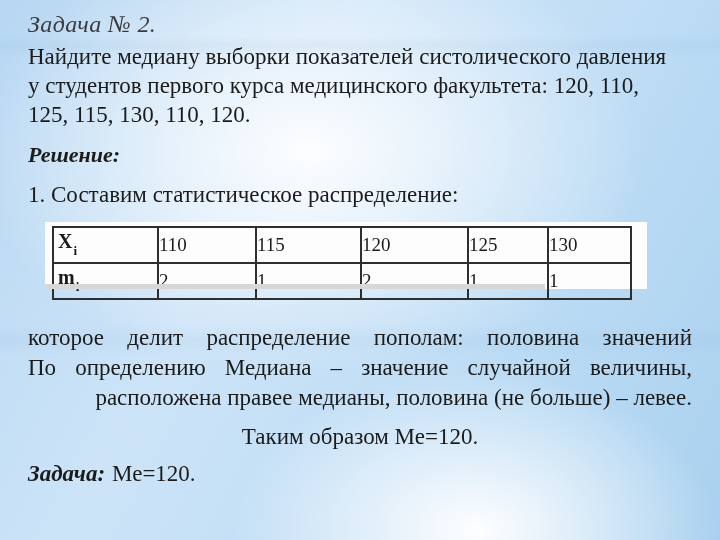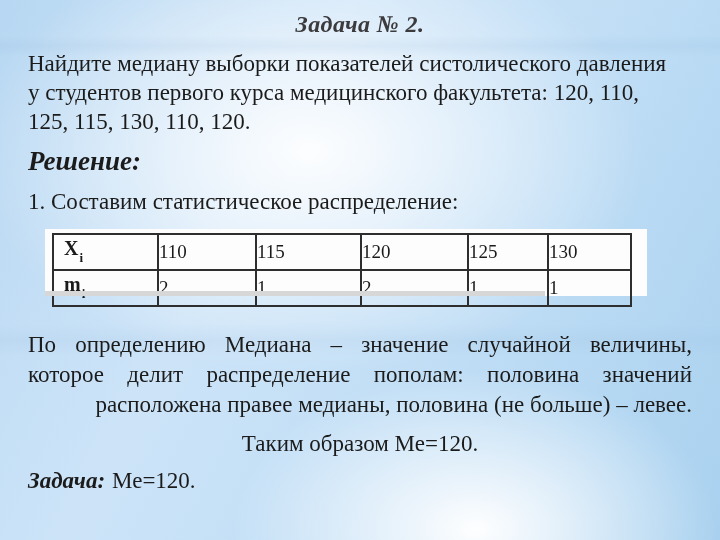--- a/index.html
+++ b/index.html
@@ -14,39 +14,39 @@
       radial-gradient(ellipse 62% 55% at 43% 28%, rgba(255,255,255,0.95) 0%, rgba(255,255,255,0) 75%),
       linear-gradient(118deg, #b7d7f2 0%, #cde4f8 35%, #bfddf5 65%, #a9d1ef 100%);
   }
   .slide {
     box-sizing:border-box; width:720px; height:540px;
     padding:10px 28px 0 28px;
     font-family:"Liberation Serif","DejaVu Serif",serif;
     color:#1b1b1b;
   }
   .title {
-    font-size:24px; font-weight:bold; font-style:italic;
-    color:#3b3a3d; line-height:28px; letter-spacing:0.4px;text-align:center;
+    font-size:24px; font-weight:normal; font-style:italic;
+    color:#3b3a3d; line-height:28px; letter-spacing:0.4px;
   }
-  .problem { margin-top:11px; font-size:23px; line-height:29px; }
+  .problem { margin-top:4px; font-size:23px; line-height:29px; }
   .problem .line { white-space:nowrap; }
-  .solution-label { margin-top:11px; font-size:27px; font-weight:bold; font-style:italic; line-height:29px; }
+  .solution-label { margin-top:11px; font-size:22px; font-weight:bold; font-style:italic; line-height:29px; }
   .step { margin-top:11px; font-size:23px; line-height:29px; }
   .panel {
     margin:13px 0 0 17px; width:602px; height:67px;
     background:#fdfdfd; position:relative;
     padding:4px 0 0 7px; box-sizing:border-box;
   }
   .tbl { border-collapse:collapse; table-layout:fixed; }
   .tbl td {
     border:2px solid #2e2e2e; height:26px; text-align:left;
     font-size:19px; line-height:26px; padding:0; color:#1a1a1a;
     overflow:hidden;
   }
-  .tbl .lbl { text-align:left; padding-left:10px; font-weight:bold; font-size:20px; }
+  .tbl .lbl { text-align:left; padding-left:4px; font-weight:bold; font-size:20px; }
   .tbl sub { font-size:13px; position:relative; top:2px; left:1px; }
   .shadow-strip { position:absolute; left:0; bottom:0; width:500px; height:5px; background:#d7d7d7; }
   .definition { margin-top:34px; font-size:23px; line-height:30px; }
   .definition .jline { text-align:justify; text-align-last:justify; }
   .definition .last-line { text-align:right; }
   .conclusion { margin-top:9px; font-size:23px; line-height:29px;text-align:center; }
   .answer { margin-top:8px; font-size:23px; line-height:29px; }
   .answer .lbl-bi { font-weight:bold; font-style:italic; margin-right:7px; }
 </style>
 </head>
@@ -92,22 +92,22 @@
           <td>2</td>
           <td>1</td>
           <td>1</td>
         </tr>
       </tbody>
     </table>
     <div class="shadow-strip"></div>
   </div>
 
   <div class="definition">
+    <div class="jline">которое делит распределение пополам: половина значений</div>
     <div class="jline">По определению Медиана – значение случайной величины,</div>
-    <div class="jline">которое делит распределение пополам: половина значений</div>
     <div class="last-line">расположена правее медианы, половина (не больше) – левее.</div>
   </div>
 
   <div class="conclusion">Таким образом Ме=120.</div>
 
   <div class="answer">
     <span class="lbl-bi">Задача:</span><span>Ме=120.</span>
   </div>
 
 </div>

